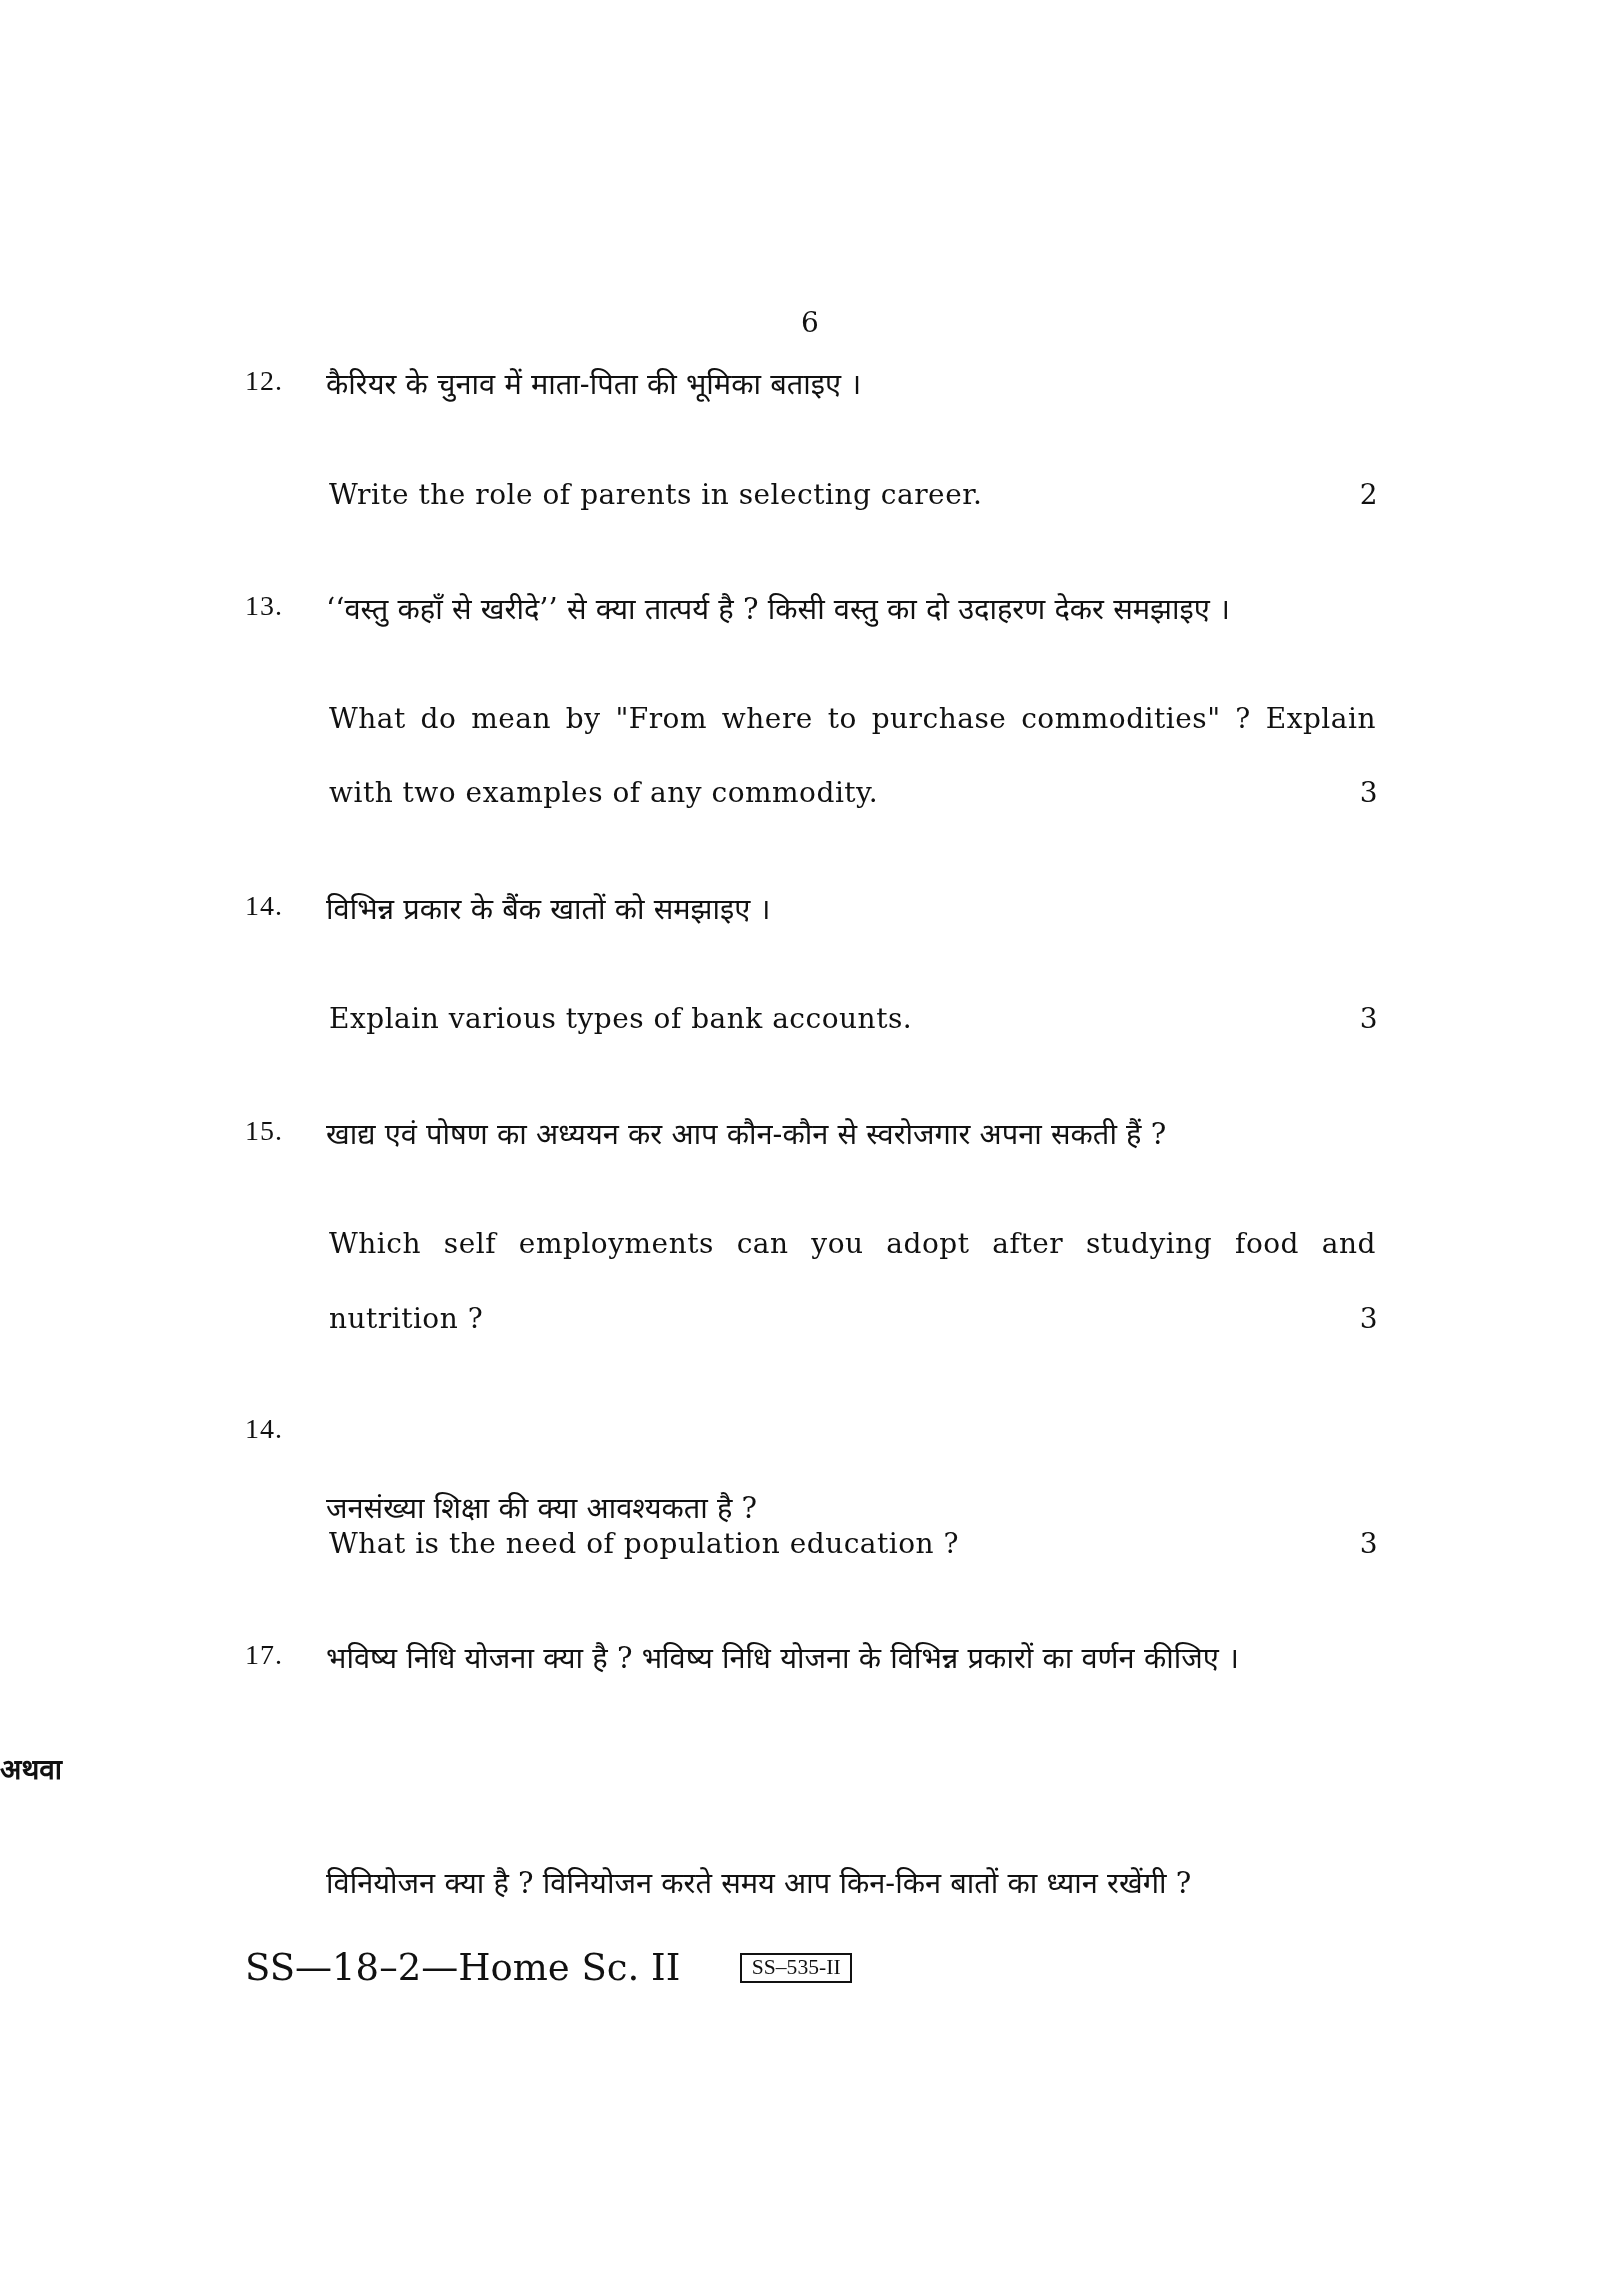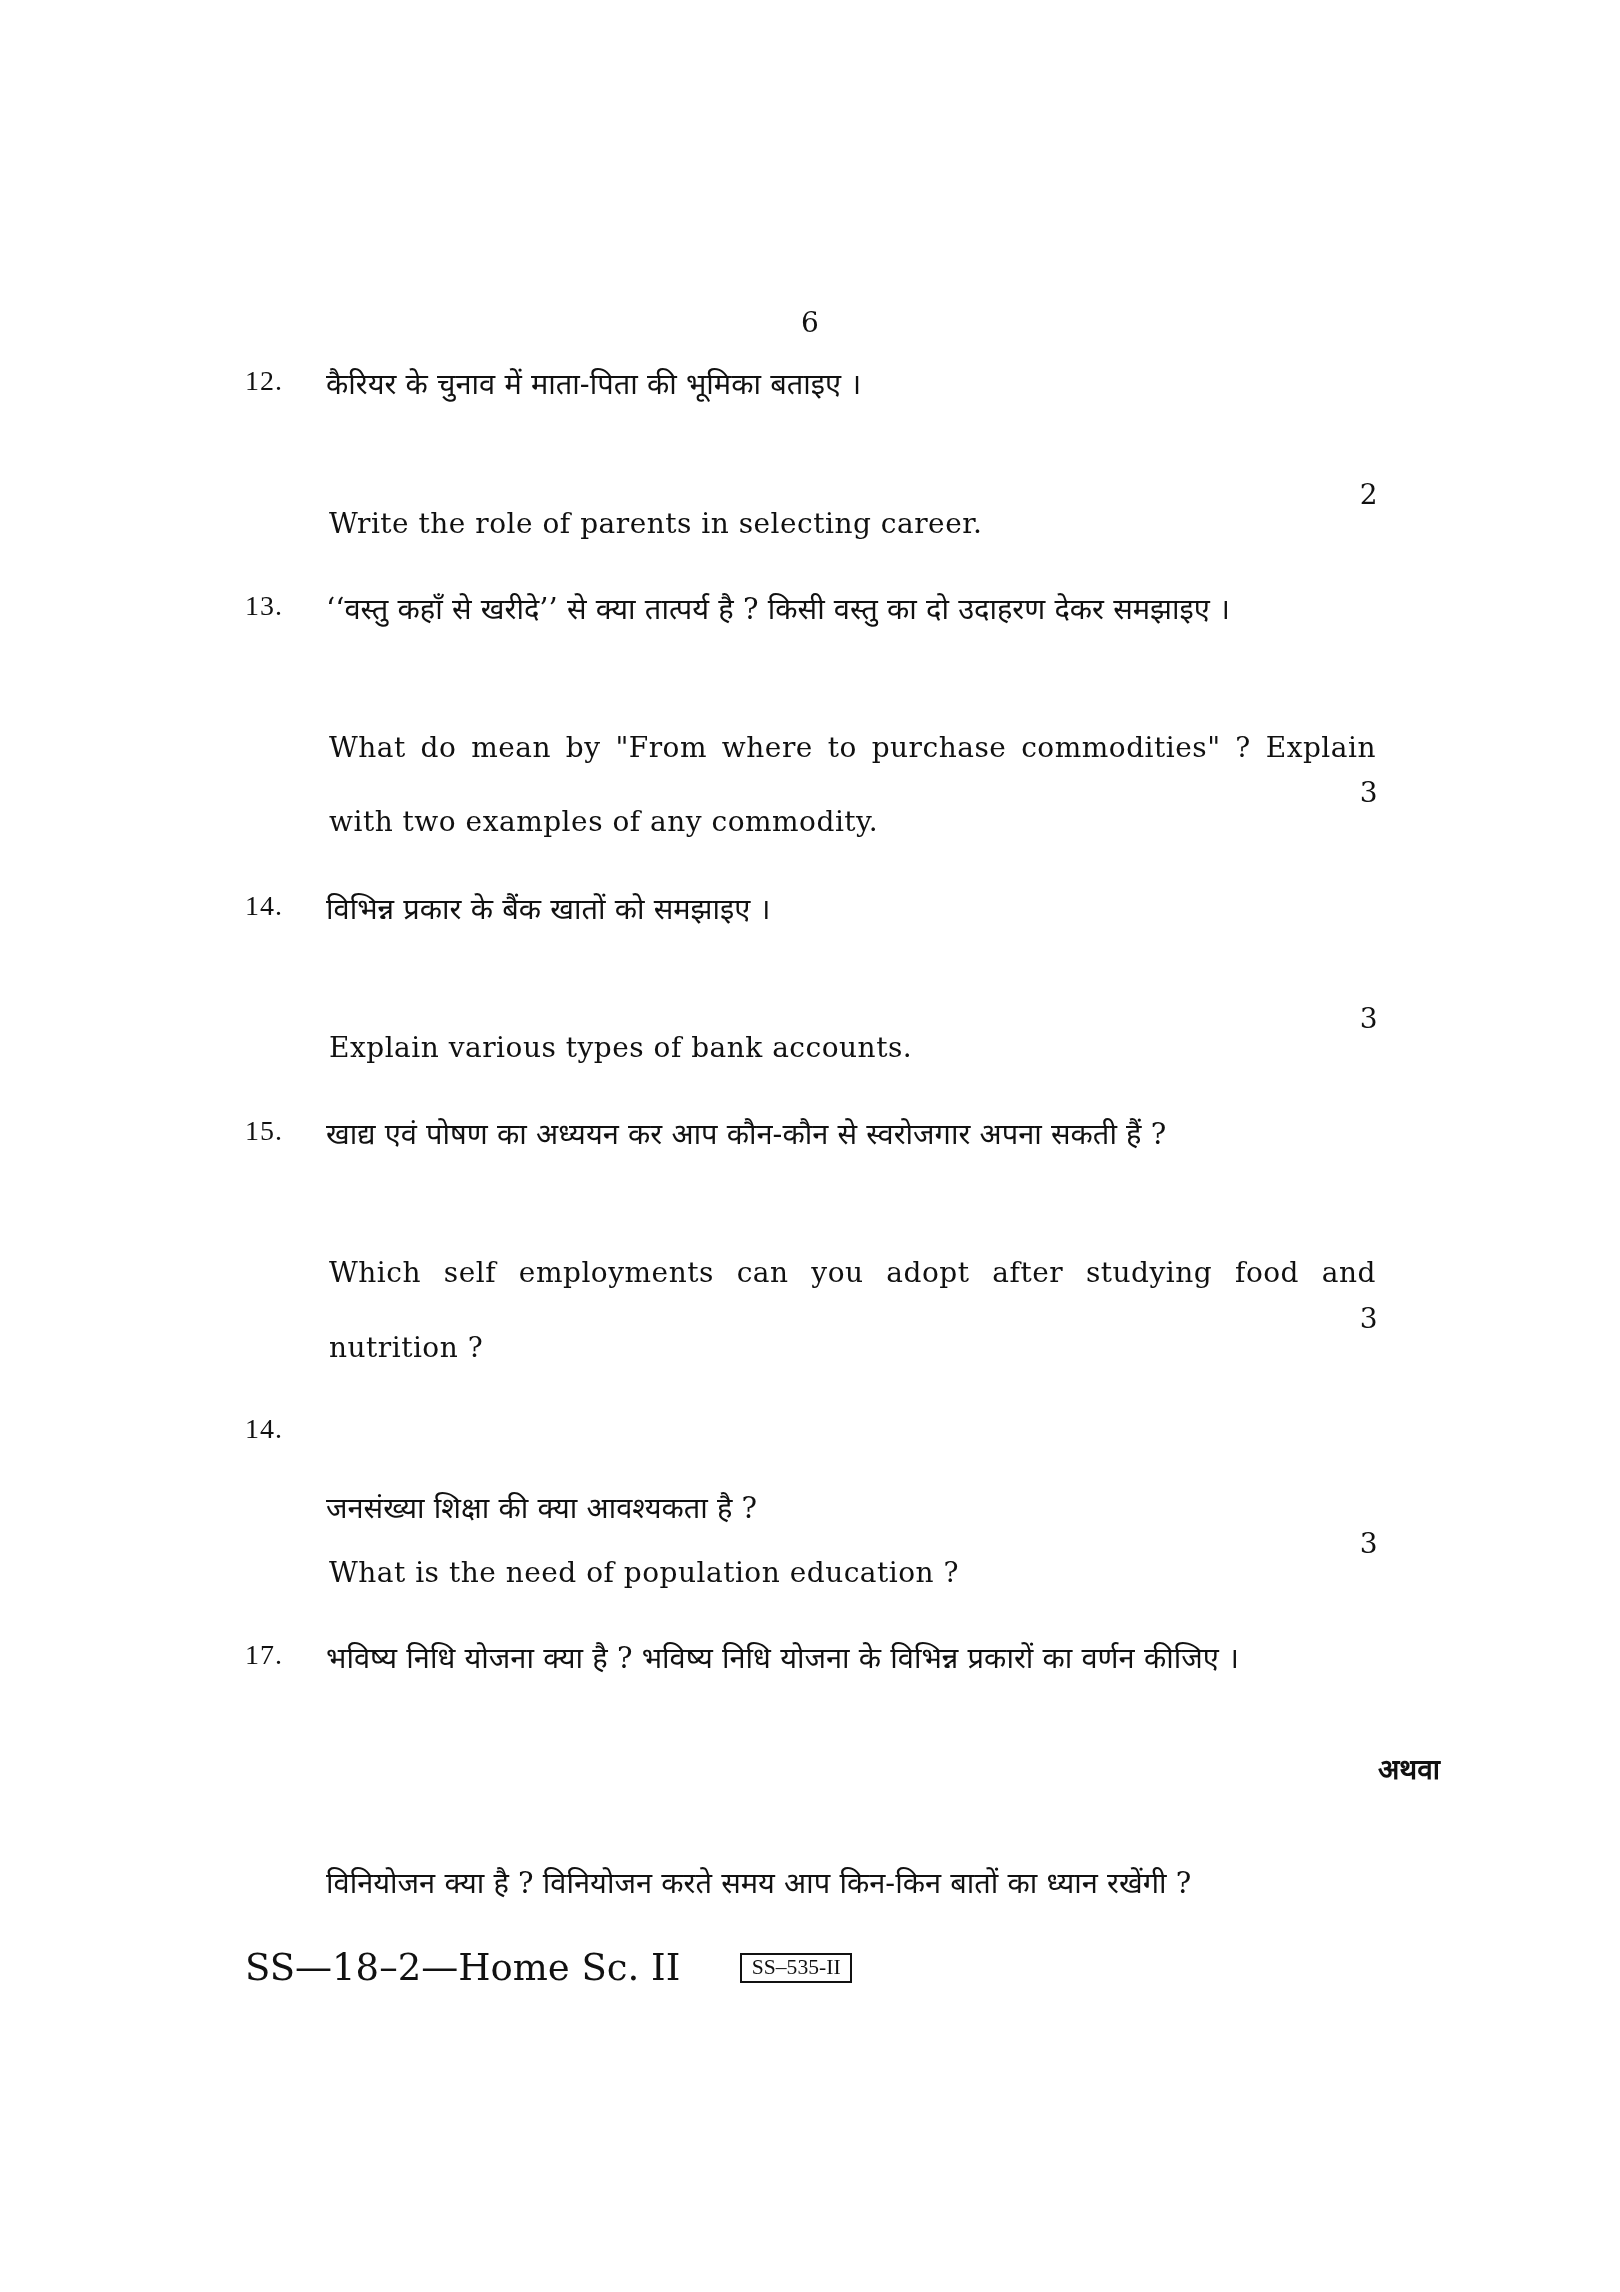--- a/index.html
+++ b/index.html
@@ -2,24 +2,24 @@
 <html><head>
 <meta charset="utf-8">
 <style>
   html, body { margin:0; padding:0; background:#ffffff; }
   body { width:1620px; height:2293px; position:relative; overflow:hidden;
          font-family:"DejaVu Serif","Liberation Serif",serif; color:#111; }
   .abs { position:absolute; white-space:nowrap; }
   .pageno { left:0; width:1620px; text-align:center; top:306px; font-size:28px; }
   .qnum { left:245px; font-size:28px; letter-spacing:1px;font-family:Liberation Serif, serif; }
   .hi { left:326px; font-size:29px; }
-  .en { left:329px; font-size:28px; letter-spacing:0.5px;margin-top:29px; }
+  .en { left:329px; font-size:28px; letter-spacing:0.5px; }
   .en.just { width:1047px; text-align:justify; text-align-last:justify; }
   .marks { left:1353px; width:24.5px; text-align:right; font-size:28px; }
-  .or { left:0; width:1440px; text-align:right; font-size:28px; font-weight:bold; }
+  .or { left:0; width:1440px; text-align:left; font-size:28px; font-weight:bold; }
   .footer-code { left:245px; top:1946px; font-size:37px; }
   .footer-box { left:740px; top:1953px; border:2.9px solid #111; padding:0 9.8px;
                 font-size:21.6px; line-height:25.5px; font-family:"Liberation Serif",serif;text-align:center; }
 </style>
 </head>
 <body>
 
 <div class="abs pageno">6</div>
 
 <div class="abs qnum" style="top:365px">12.</div>

